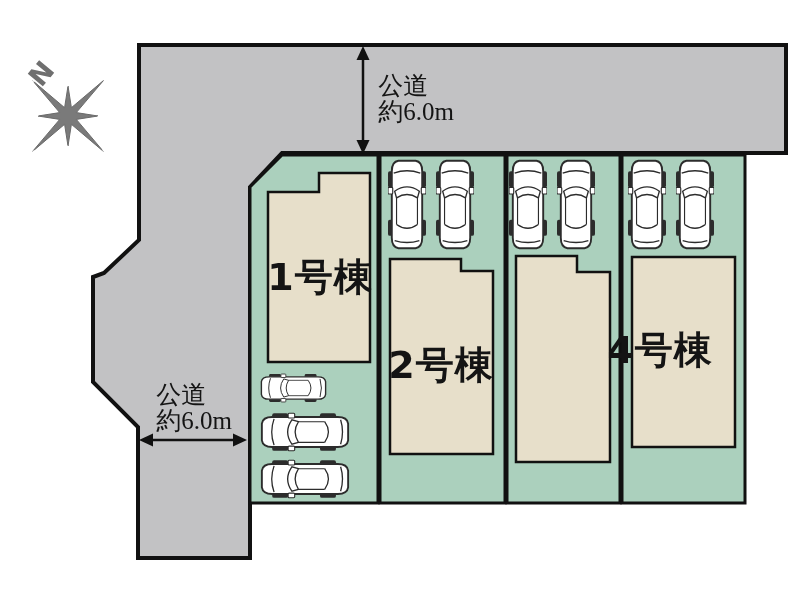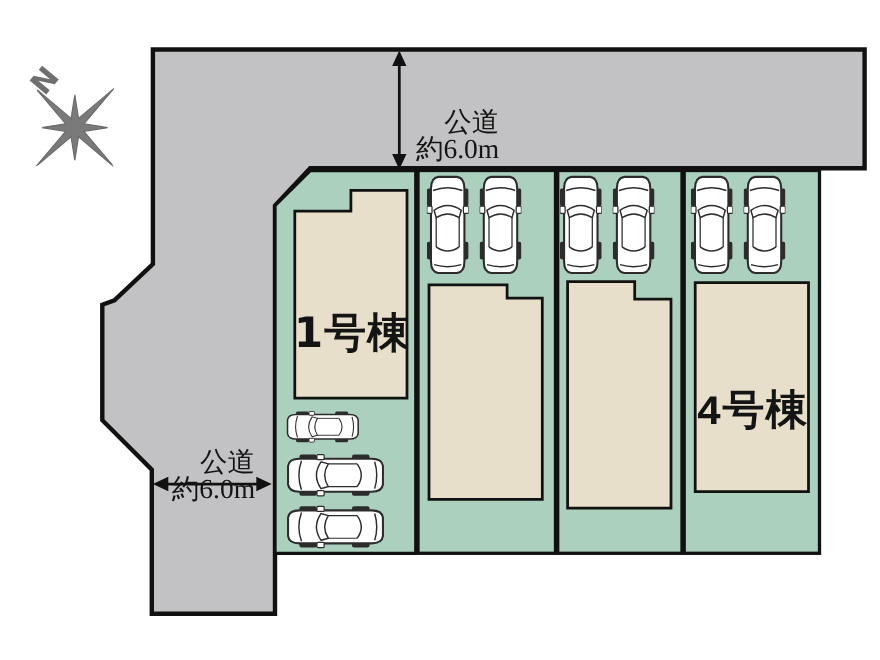--- a/index.html
+++ b/index.html
@@ -3,21 +3,21 @@
 <meta charset="utf-8">
 <style>
   html,body{margin:0;padding:0;background:#fff;}
   #plan{
     position:relative;width:800px;height:600px;background:#ffffff;overflow:hidden;
     font-family:"DejaVu Sans","Liberation Sans",sans-serif;
   }
   #base{position:absolute;left:0;top:0;}
   .lbl{
     position:absolute;transform:translate(-50%,-50%);
-    color:#141414;white-space:nowrap;line-height:1.05;text-align:right;margin-top:25px;
+    color:#141414;white-space:nowrap;line-height:1.05;text-align:left;
   }
   .bldg-lbl{font-size:38px;font-weight:600;letter-spacing:1px;}
   .road-lbl{font-size:25px;font-weight:500;}
   .road-lbl .l2{display:block;font-family:Liberation Serif, serif;}
   #north-label{
     position:absolute;left:30px;top:58px;font-size:27px;font-weight:bold;color:#6f6f6f;
     transform:rotate(-50deg);
   }
   svg use{overflow:visible;}
 </style>
@@ -115,15 +115,16 @@
     <span>公道</span>
     <span class="l2">約6.0m</span>
   </div>
 
   <div class="lbl road-lbl" style="left:194px;top:408px;">
     <span>公道</span>
     <span class="l2">約6.0m</span>
   </div>
 
   <div class="lbl bldg-lbl" style="left:320px;top:278px;">1号棟</div>
-  <div class="lbl bldg-lbl" style="left:684px;top:351px;font-family:Liberation Mono, monospace;">4号棟</div>
+  <div class="lbl bldg-lbl" style="left:441px;top:366px;">2号棟</div>
+  <div class="lbl bldg-lbl" style="left:660px;top:351px;">4号棟</div>
 
 </div>
 
 </body></html>

